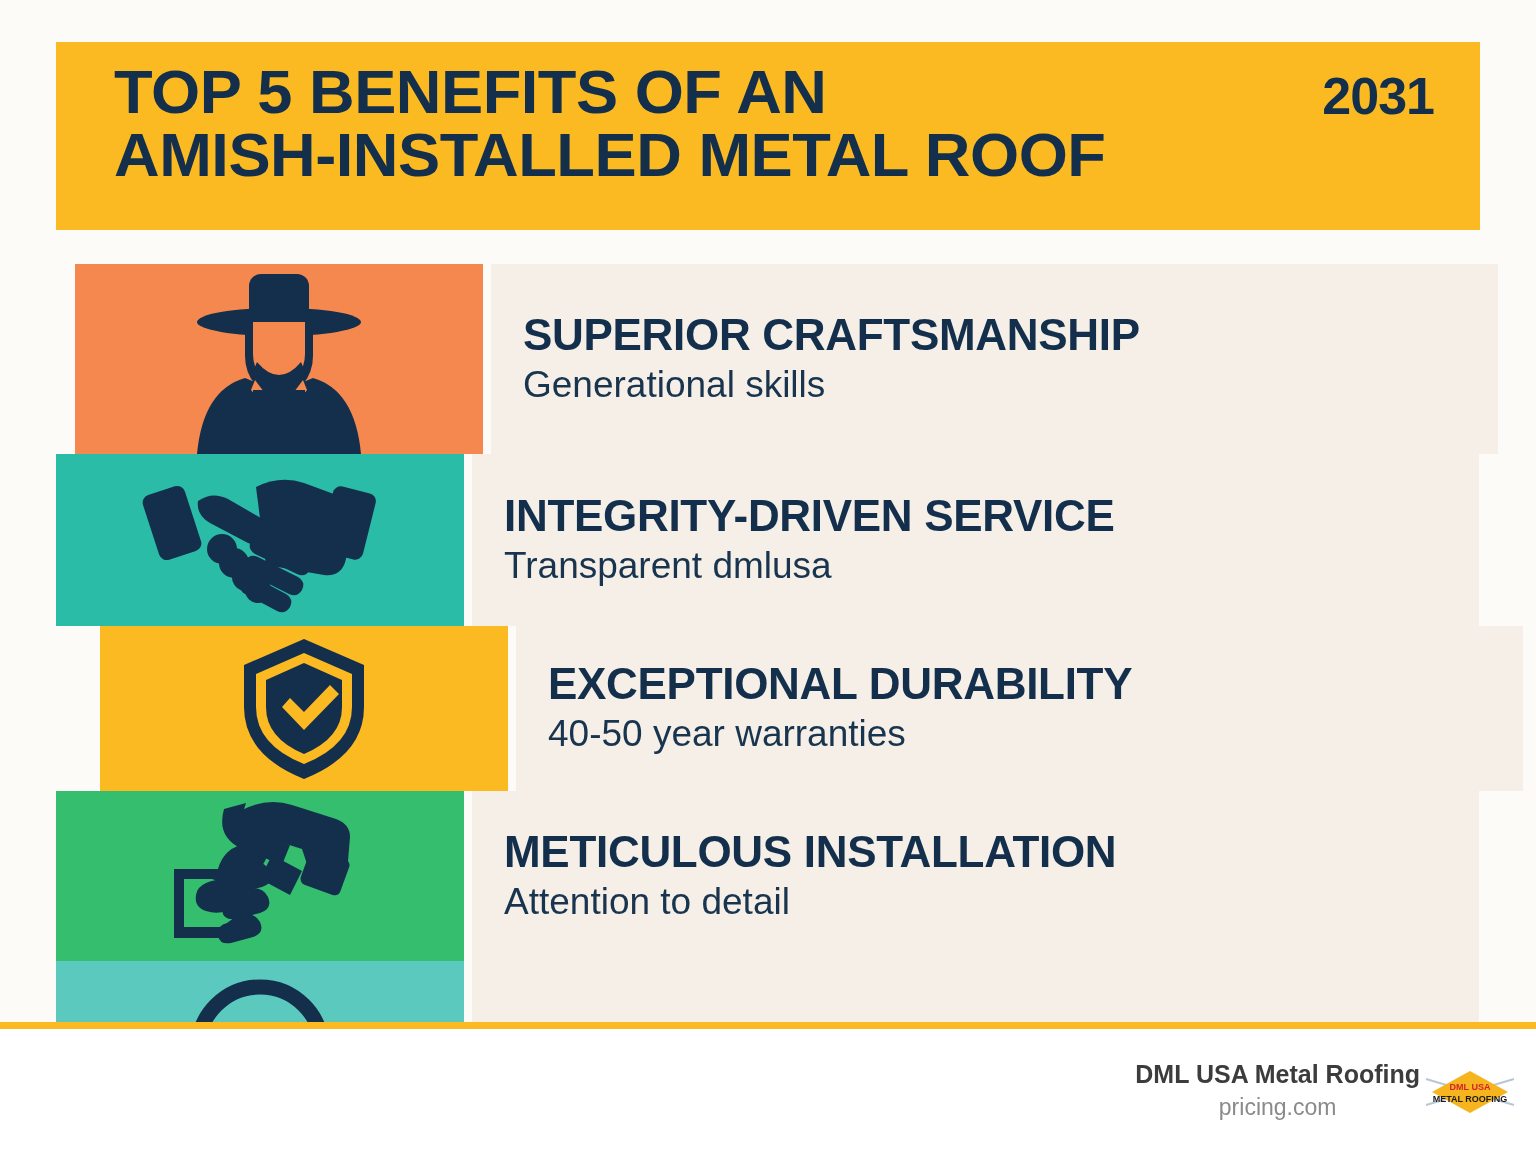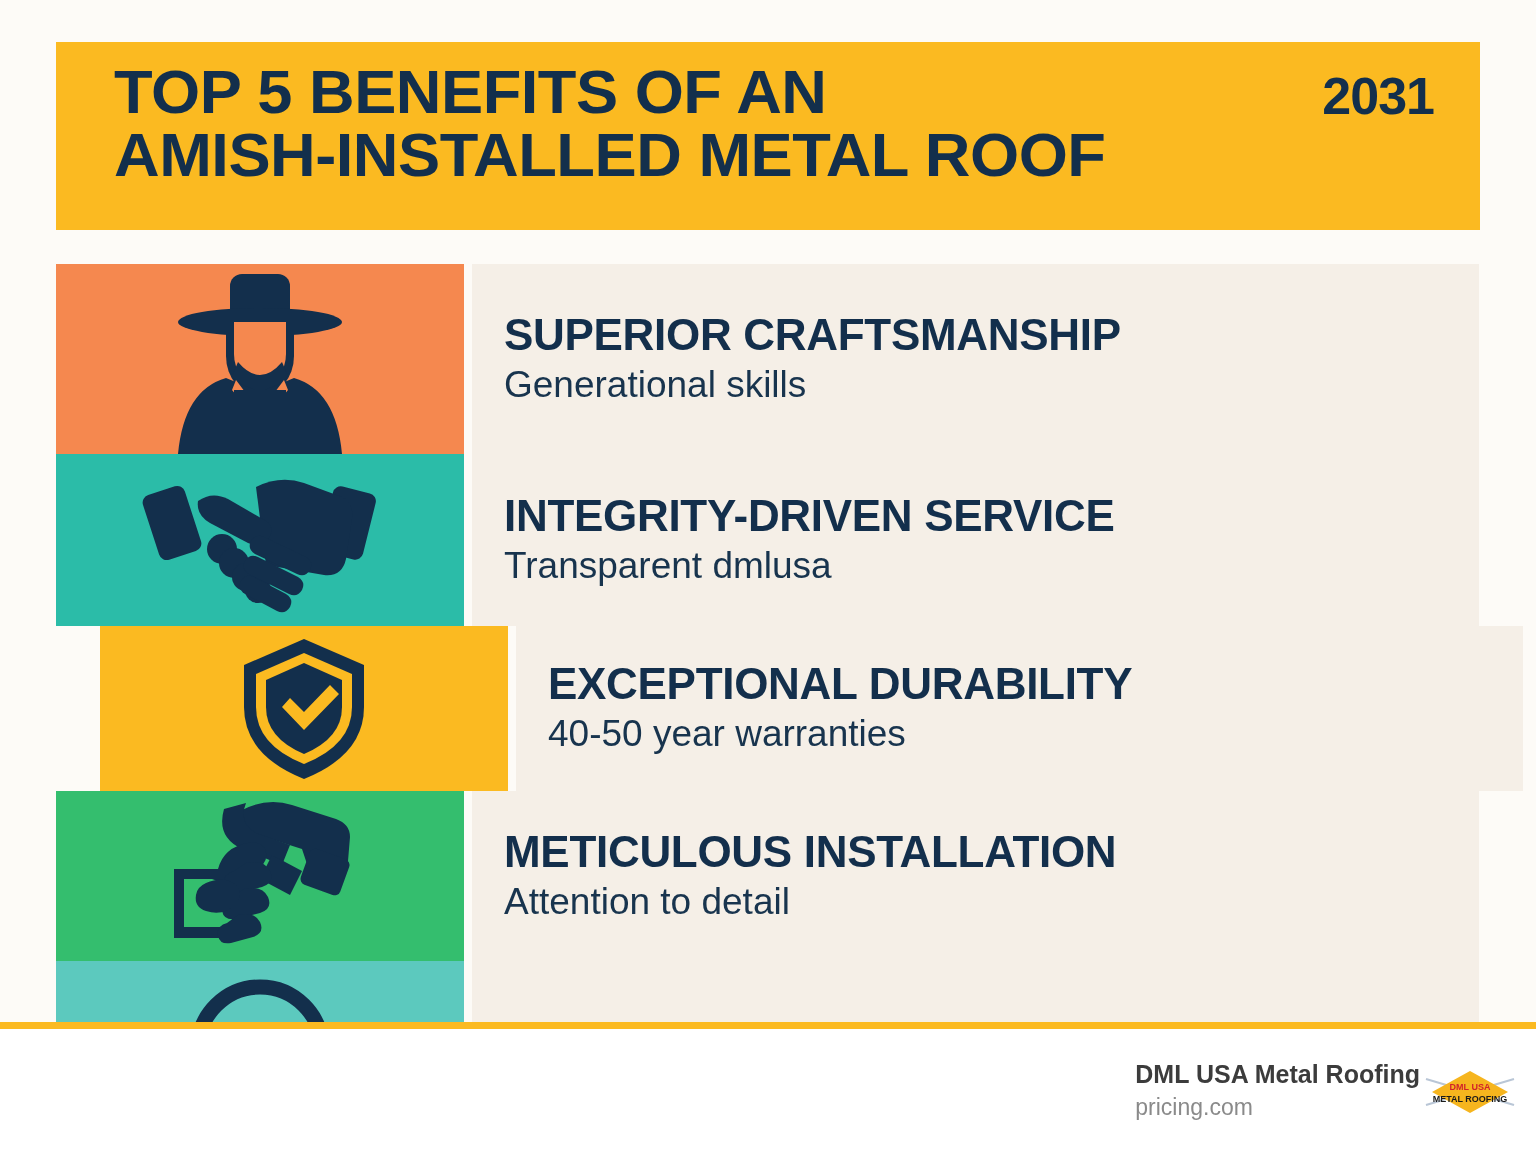--- a/index.html
+++ b/index.html
@@ -71,21 +71,21 @@
   
   .footer-rule {
     position:absolute; left:0; top:1022px; width:1536px; height:7px;
     background:#FBBA21;
   }
   .footer {
     position:absolute; left:0; top:1029px; width:1536px; height:125px;
     background:#FFFFFF;
   }
   .footer-text {
-    position:absolute; right:116px; top:30px; text-align:left;
+    position:absolute; right:116px; top:30px; text-align:center;
   }
   .footer-brand {
     color:#3C3C3C; font-size:25px; font-weight:bold; line-height:1.2;
   }
   .footer-url {
     color:#8A8A8A; font-size:23px; font-weight:normal; margin-top:5px;
   }
   .footer-logo {
     position:absolute; right:20px; top:36px; width:92px; height:54px;
   }
@@ -100,21 +100,21 @@
     <div class="header-band">
       <div class="header-title">
         <span class="l1">TOP 5 BENEFITS OF AN</span>
         <span class="l2">AMISH-INSTALLED METAL ROOF</span>
       </div>
       <div class="header-year">2031</div>
     </div>
 
     <div class="rows">
 
-      <div class="row" style="height:190px;">
+      <div class="row" style="height:190px;padding-left:19px;">
         <div class="row-inner">
           <div class="icon-cell" style="background:#F5884F;">
             <svg width="200" height="190" viewBox="0 0 200 190">
               <g fill="#132F4C">
 
                 <rect x="70" y="10" width="60" height="48" rx="12"></rect>
 
                 <ellipse cx="100" cy="58" rx="82" ry="14"></ellipse>
 
                 <path d="M66 56 h68 v36 a34 40 0 0 1 -68 0 z" fill="#132F4C"></path>

